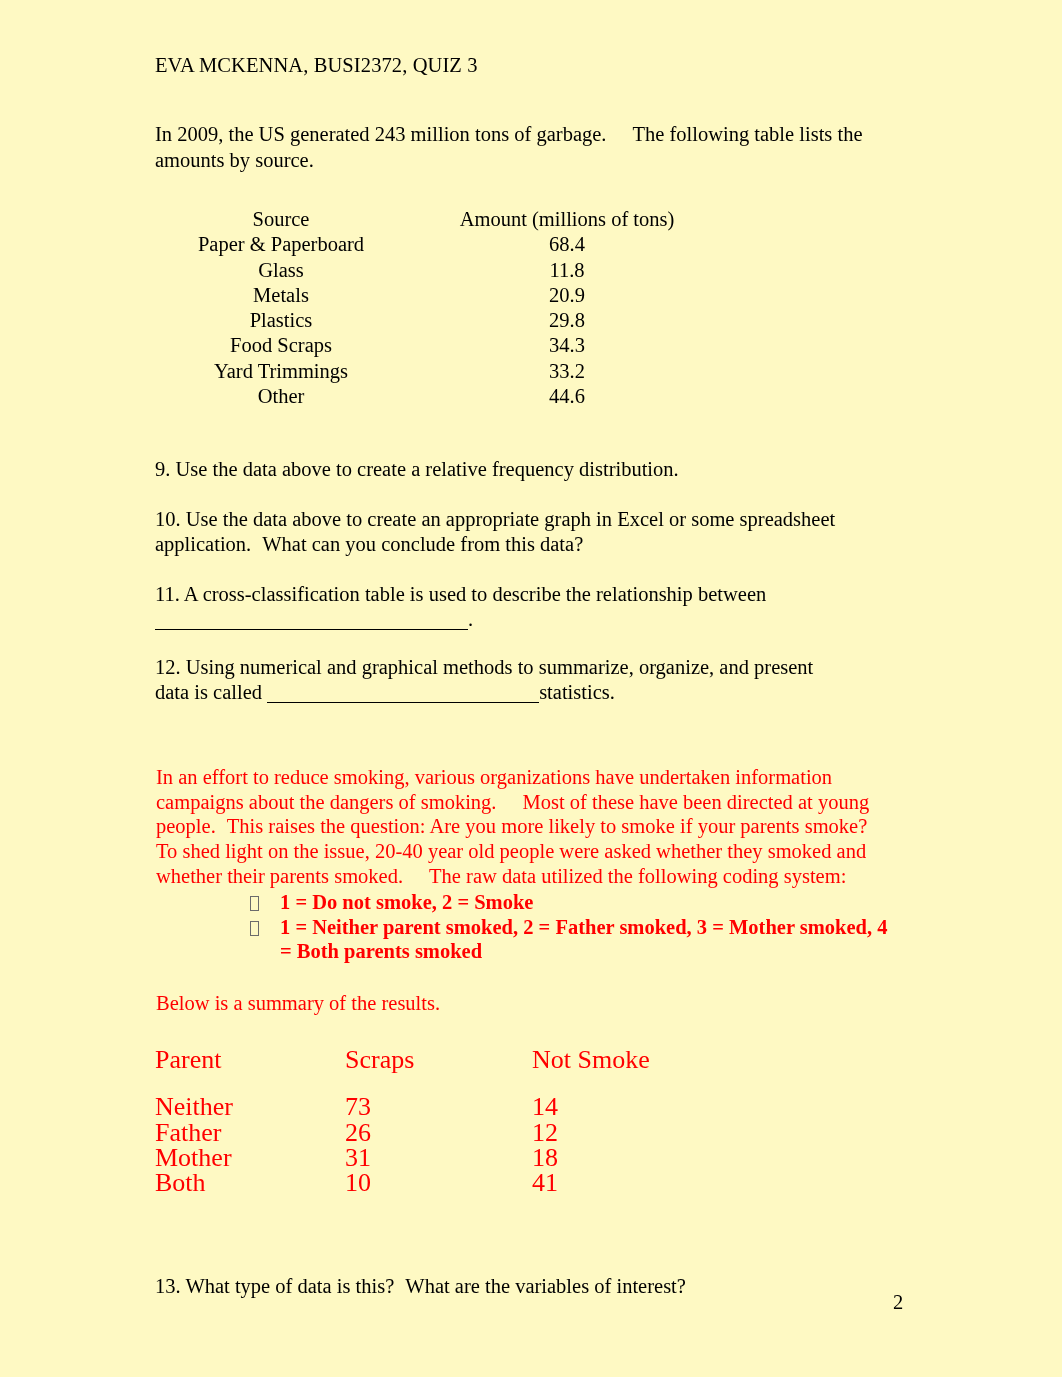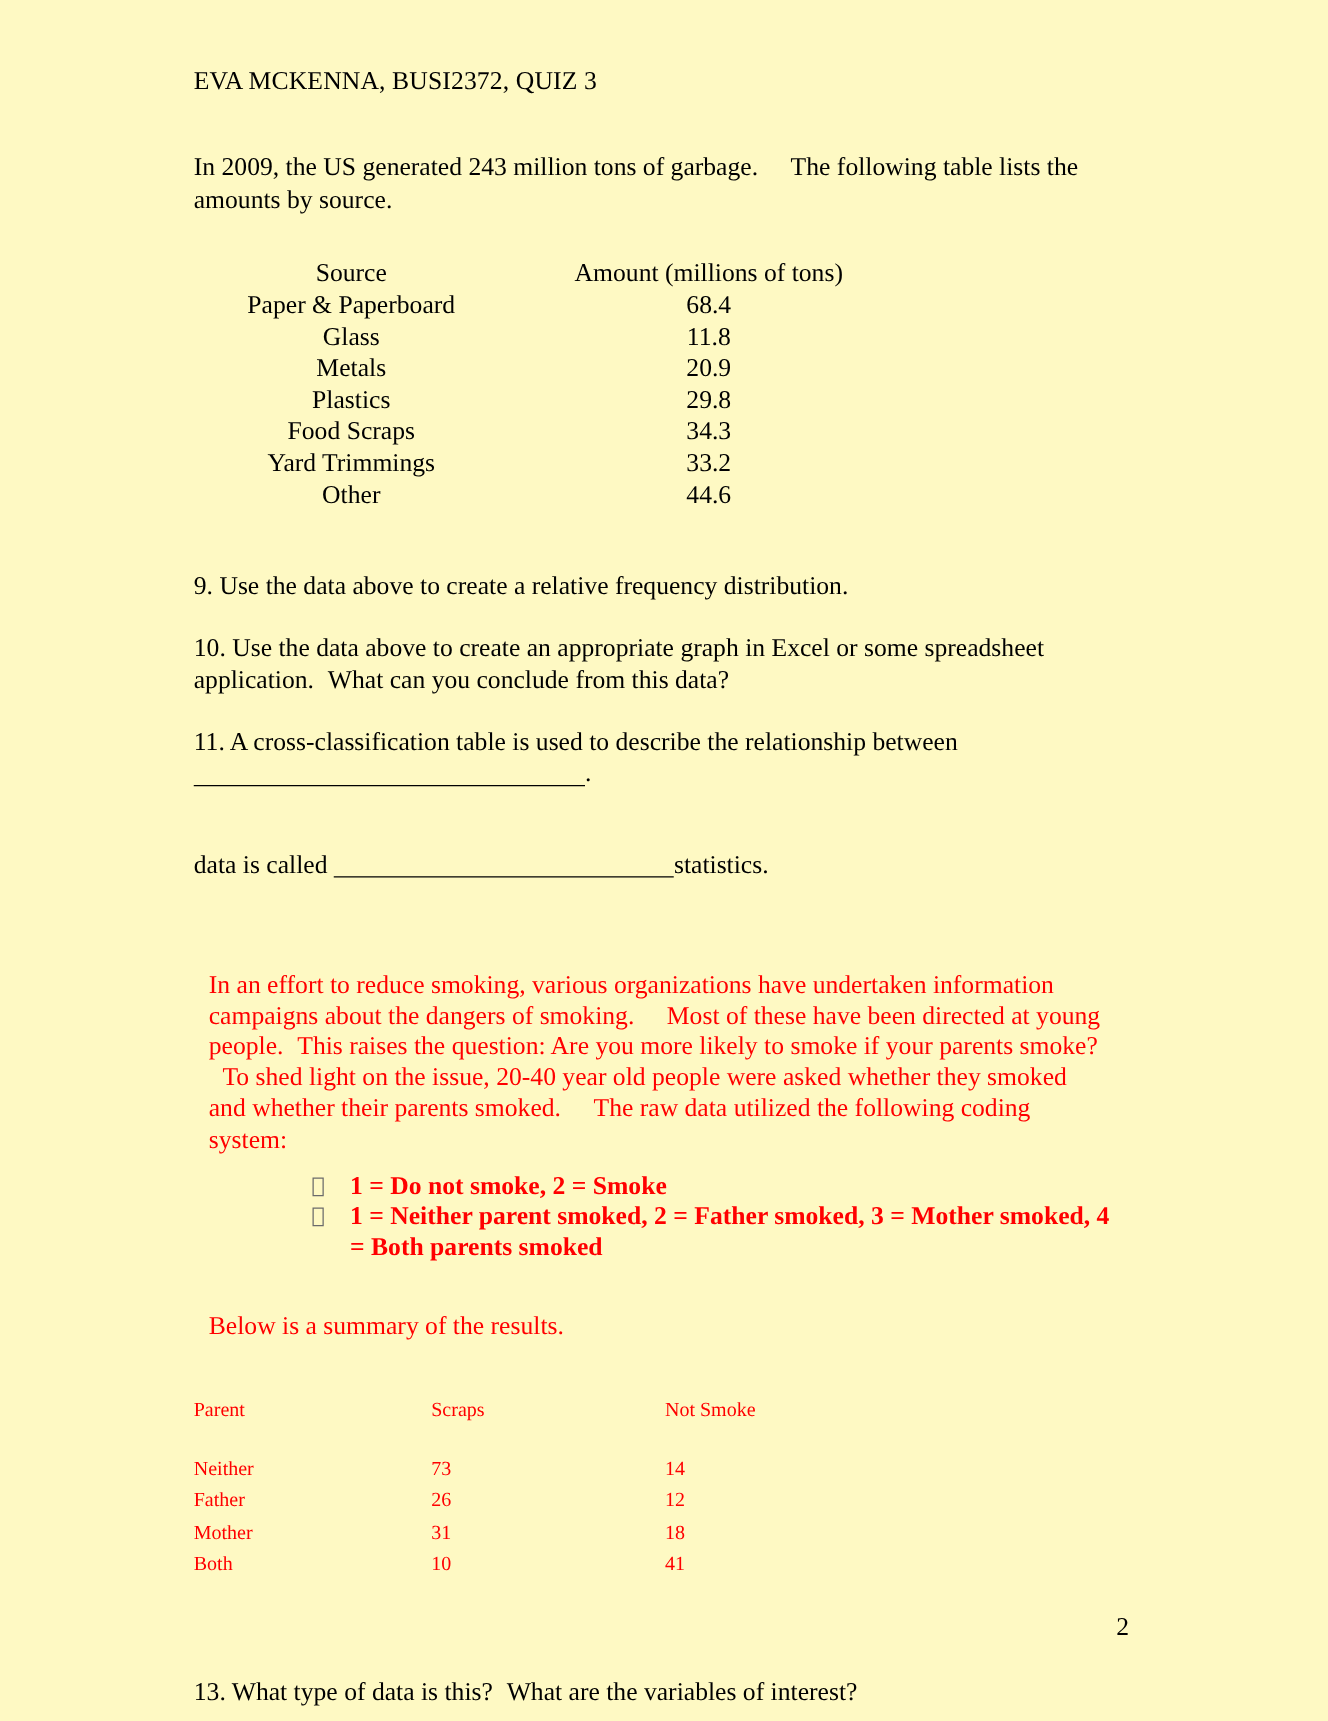--- a/index.html
+++ b/index.html
@@ -63,21 +63,21 @@
     padding: 0;
     vertical-align: top;
     white-space: nowrap;
     text-align: center;
   }
   td.col-source { width: 252px; }
   td.col-amount { width: 320px; }
   p.red-para {
     font-size: 20.5px;
     line-height: 24.8px;
-    margin: 12px;
+    margin: 1px;
     color: #ff0000;
   }
   ul.coding {
     list-style: none;
     margin: 0;
     padding: 0;
   }
   ul.coding li {
     position: relative;
     margin: 0;
@@ -110,21 +110,21 @@
     position: relative;
     top: 3px;
   }
   .bullet-text {
     flex: 1 1 auto;
   }
 
   
   table.xtab {
     border-collapse: collapse;
-    font-size: 16px;
+    font-size: 26px;
     line-height: 25.3px;
     color: #ff0000;
   }
   table.xtab td {
     padding: 0;
     vertical-align: top;
     white-space: nowrap;
   }
   td.xc1 { width: 190px; }
   td.xc2 { width: 187px; }
@@ -204,21 +204,21 @@
     <div class="spacer-24"></div>
 
     <p class="para"><span>10. Use the data above to create an appropriate graph in Excel or some spreadsheet</span><br><span>application.</span><span class="gap-sm"></span><span>What can you conclude from this data?</span></p>
 
     <div class="spacer-24"></div>
 
     <p class="para"><span>11. A cross-classification table is used to describe the relationship between</span><br><span class="blank-line blank-q11"></span><span>.</span></p>
 
     <div class="spacer-22"></div>
 
-    <p class="para"><br><span>data is called </span><span class="blank-line blank-q12"></span><span>statistics.</span></p>
+    <p class="para"><span>12. Using numerical and graphical methods to summarize, organize, and present</span><br><span>data is called </span><span class="blank-line blank-q12"></span><span>statistics.</span></p>
 
     <div class="spacer-58"></div>
 
     <p class="red-para"><span>In an effort to reduce smoking, various organizations have undertaken information campaigns about the dangers of smoking.</span><span class="gap"></span><span>Most of these have been directed at young people.</span><span class="gap-sm"></span><span>This raises the question: Are you more likely to smoke if your parents smoke?</span><span class="gap-sm"></span><span>To shed light on the issue, 20-40 year old people were asked whether they smoked and whether their parents smoked.</span><span class="gap"></span><span>The raw data utilized the following coding system:</span></p>
 
     <ul class="coding">
       <li>
         <div class="bullet-row">
           <span class="bullet-spacer"></span>
           <span class="tofu"><span></span></span>

